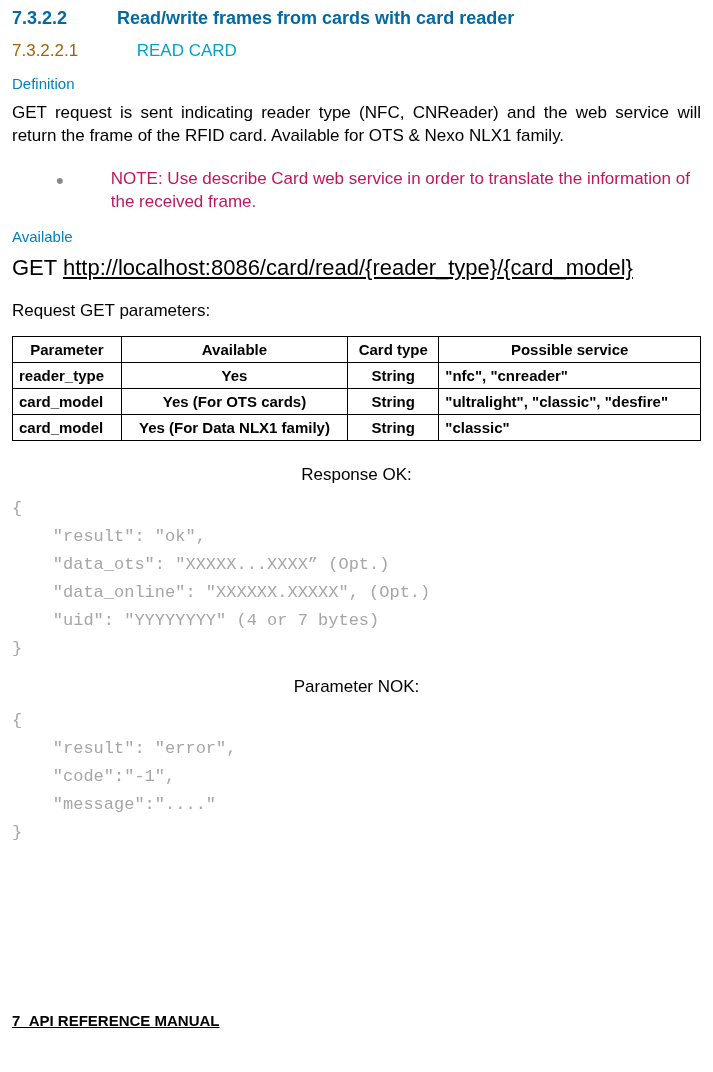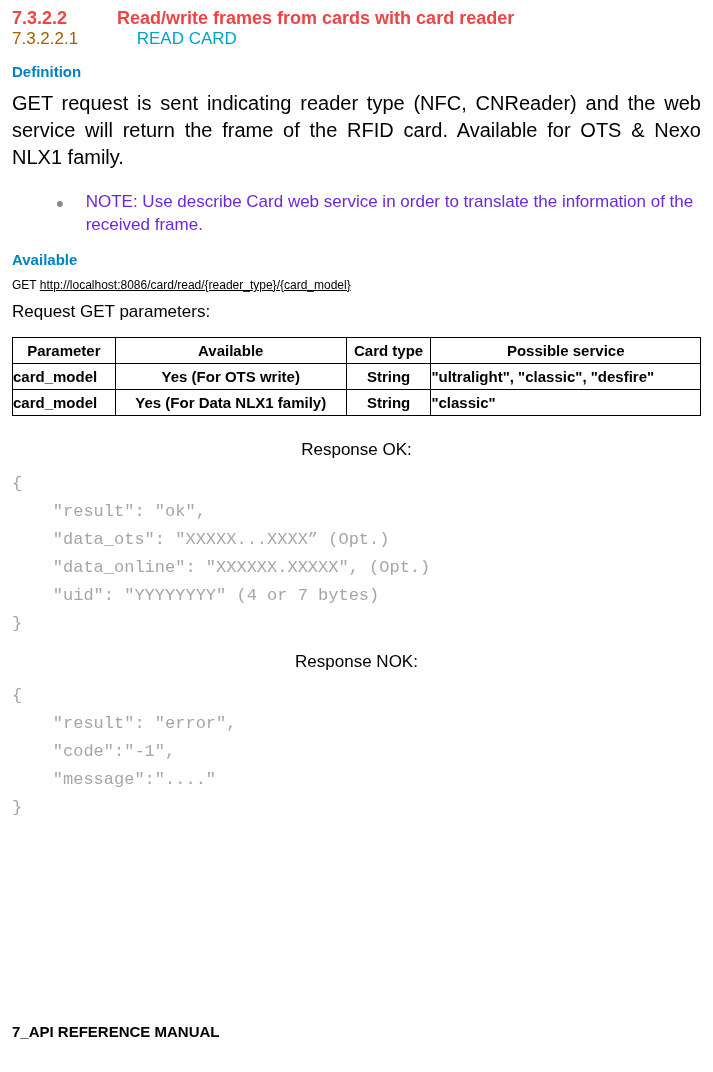--- a/index.html
+++ b/index.html
@@ -7,75 +7,76 @@
       width: 713px;
       height: 1072px;
       background: #fff;
       font-family: Arial, Helvetica, sans-serif;
       font-size: 16px;
       color: #000;
       padding: 8px 12px 0 12px;
       position: relative;
     }
     .heading-7-3-2-2 {
-      color: #ef4444;
+      color: #0369a1;
       font-weight: bold;
       font-size: 18px;
-      margin-bottom: 0;
+      margin-bottom: 12px;
     }
     .heading-7-3-2-2 .num { display: inline-block; min-width: 100px; }
     .heading-7-3-2-2-1 {
       color: #00a3c7;
       font-size: 17px;
       margin-bottom: 14px;
     }
     .heading-7-3-2-2-1 .num { color:#a16207; display:inline-block; min-width: 120px; }
     .def-heading, .param-heading {
       color: #0082bf;
-      font-weight: bold;
+      font-weight: normal;
       font-size: 15px;
       margin: 12px 0 10px 0;
     }
     .body-text {
-      font-size: 20px;
+      font-size: 17px;
       line-height: 1.35;
       text-align: justify;
       margin-bottom: 20px;
     }
     .note-block {
       display: flex;
       margin: 6px 0 14px 0;
       padding-left: 44px;
     }
     .bullet {
       color: #888;
       font-size: 22px;
       line-height: 1;
       margin-right: 22px;
       margin-top: 2px;
     }
     .note-text {
-      color: #6d28d9;
+      color: #be185d;
       font-size: 17px;
       line-height: 1.35;
+      margin-left: 25px;
     }
     .get-line {
-      font-size: 12px;
-      margin-bottom: 10px;
+      font-size: 22px;
+      margin-bottom: 20px;
     }
     .underline { text-decoration: underline; }
     .req-params-label { font-size: 17px; margin-bottom: 15px; }
     table.params {
       width: 100%;
       border-collapse: collapse;
       margin-bottom: 24px;
     }
     table.params th, table.params td {
       border: 1px solid #000;
-      padding: 4px 0;
+      padding: 4px 6px;
       font-size: 15px;
       vertical-align: top;
     }
     table.params th {
       text-align: center;
       font-weight: bold;
     }
     table.params td.param-name { font-weight: bold; text-align: left; }
     table.params td.mand { font-weight: bold; text-align: center; }
     table.params td.dtype { font-weight: bold; text-align: center; }
@@ -84,24 +85,25 @@
     pre.code {
       font-family: "Courier New", monospace;
       color: #a6a6a6;
       font-size: 17px;
       line-height: 1.65;
       white-space: pre;
       margin-bottom: 14px;
     }
     .footer {
       position: absolute;
-      bottom: 32px;
+      bottom: 43px;
       left: 12px;
       font-weight: bold;
       font-size: 15px;
+      text-decoration: underline;
     }
   </style>
 </head>
 <body>
 
 <div class="heading-7-3-2-2">
   <span class="num">7.3.2.2</span>
   <span>Read/write frames from cards with card reader</span>
 </div>
 
@@ -131,42 +133,48 @@
   <thead>
     <tr>
       <th>Parameter</th>
       <th>Available</th>
       <th>Card type</th>
       <th>Possible service</th>
     </tr>
   </thead>
   <tbody>
     <tr>
+      <td class="param-name">reader_type</td>
+      <td class="mand">Yes</td>
+      <td class="dtype">String</td>
+      <td class="pvals">"nfc", "cnreader"</td>
+    </tr>
+    <tr>
       <td class="param-name">card_model</td>
-      <td class="mand">Yes (For OTS write)</td>
+      <td class="mand">Yes (For OTS cards)</td>
       <td class="dtype">String</td>
       <td class="pvals">"ultralight", "classic", "desfire"</td>
     </tr>
     <tr>
       <td class="param-name">card_model</td>
       <td class="mand">Yes (For Data NLX1 family)</td>
       <td class="dtype">String</td>
       <td class="pvals">"classic"</td>
     </tr>
   </tbody>
 </table>
 
 <p class="resp-label">Response OK:</p>
 <pre class="code">{
     "result": "ok",
     "data_ots": "XXXXX...XXXX” (Opt.)
     "data_online": "XXXXXX.XXXXX", (Opt.)
     "uid": "YYYYYYYY" (4 or 7 bytes)
 }</pre>
 
-<p class="resp-label">Response NOK:</p>
+<p class="resp-label">Parameter NOK:</p>
 <pre class="code">{
     "result": "error",
     "code":"-1",
     "message":"...."
 }</pre>
 
 <div class="footer">7_API REFERENCE MANUAL</div>
 
 </body></html>

